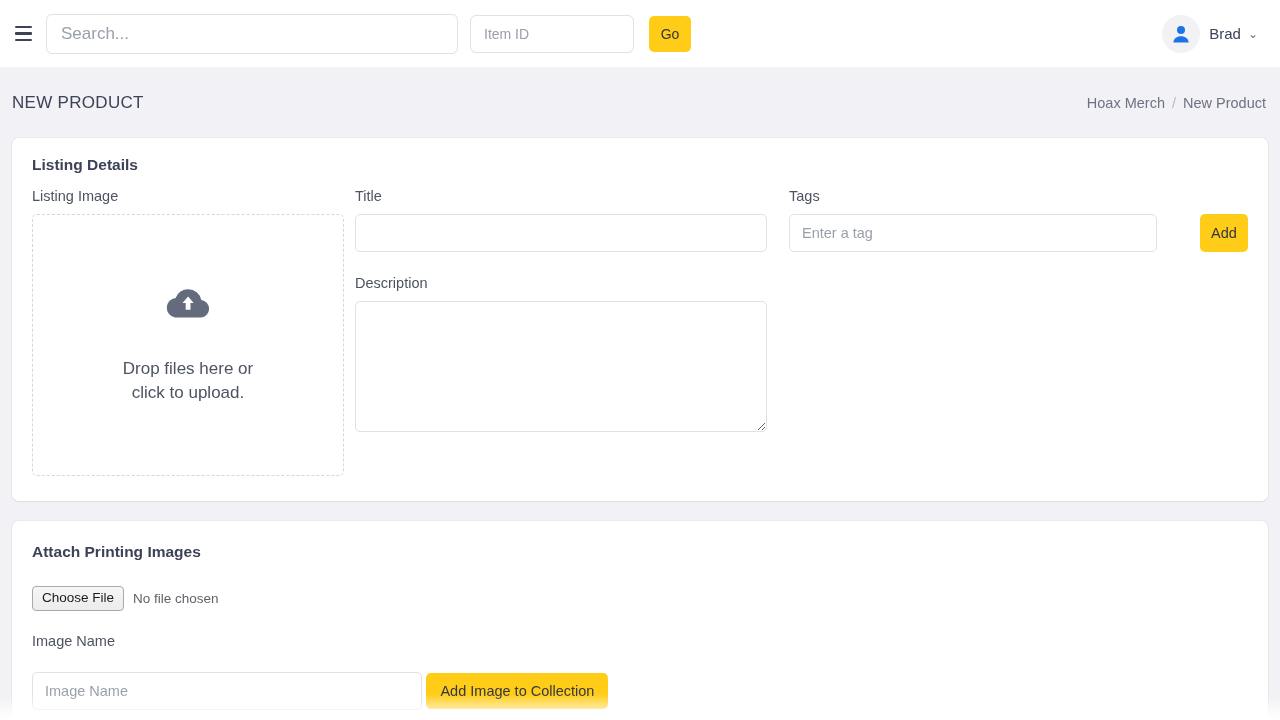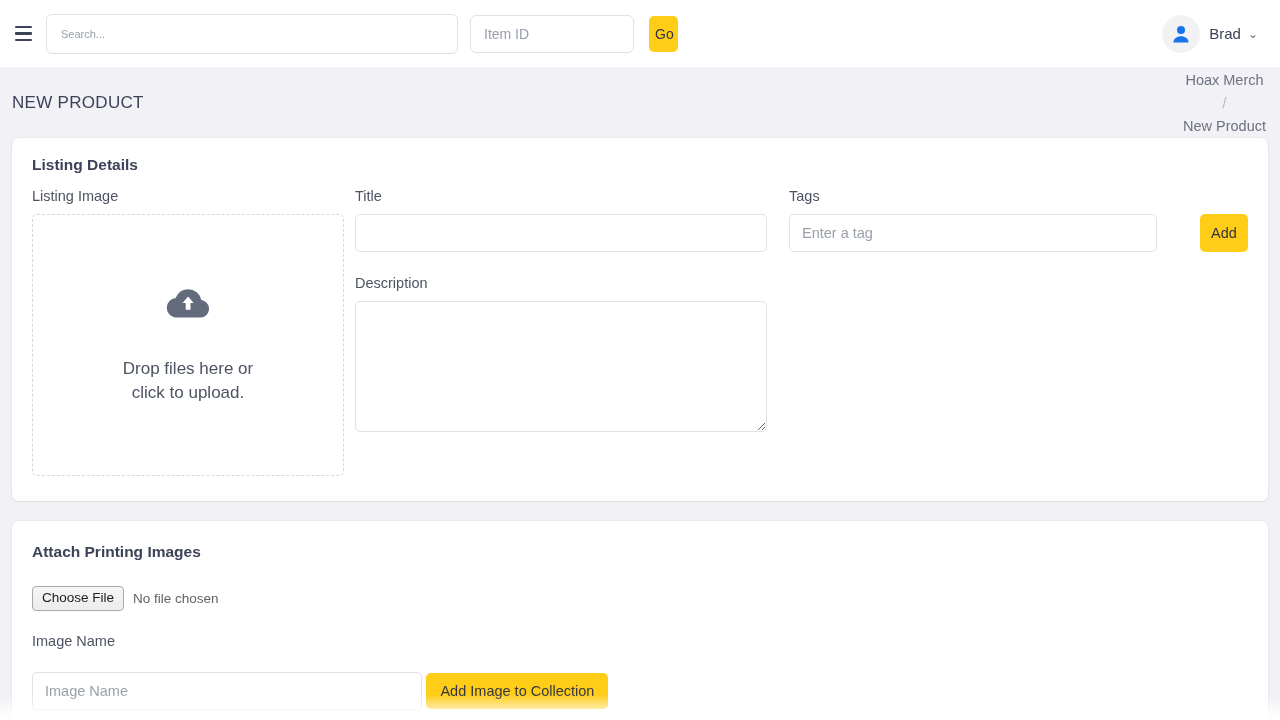--- a/index.html
+++ b/index.html
@@ -36,21 +36,21 @@
     border-radius: 1px;
   }
   .nav-search {
     width: 412px;
     height: 40px;
     margin-left: 2px;
     border: 1px solid #dfe1e6;
     border-radius: 6px;
     background: #fff;
     padding: 0 14px;
-    font-size: 11px;
+    font-size: 17px;
     color: #3c4257;
     font-family: "Liberation Sans", sans-serif;
     outline: none;
   }
   .nav-search::placeholder { color: #9aa0ab; }
   .nav-itemid {
     width: 164px;
     height: 38px;
     margin-left: 12px;
     border: 1px solid #dfe1e6;
@@ -58,21 +58,21 @@
     background: #fff;
     padding: 0 13px;
     font-size: 14px;
     color: #a16207;
     font-family: "Liberation Sans", sans-serif;
     outline: none;
   }
   .nav-itemid::placeholder { color: #9aa0ab; }
   .go-btn {
     margin-left: 15px;
-    width: 29px; height: 36px;
+    width: 42px; height: 36px;
     background: #ffcd17;
     border: none;
     border-radius: 5px;
     color: #32363f;
     font-size: 14px;
     font-family: "Liberation Sans", sans-serif;
     cursor: pointer;
     line-height: 1;
   }
   .nav-right {
@@ -115,21 +115,20 @@
     font-weight: 400;
   }
   .breadcrumb {
     margin-left: auto;
     font-size: 14.5px;
     color: #6e7380;
     display: flex;
     align-items: center;
     gap: 7px;
     padding-right: 2px;
-    flex-direction: column;
   }
   .breadcrumb .sep { color: #b6bac3; }
   .breadcrumb .crumb-link { color: #6e7380; text-decoration: none; }
   .breadcrumb .crumb-current { color: #6e7380; }
 
   
   .wrap { padding: 0 12px; }
   .card {
     background: #ffffff;
     border-radius: 7px;

